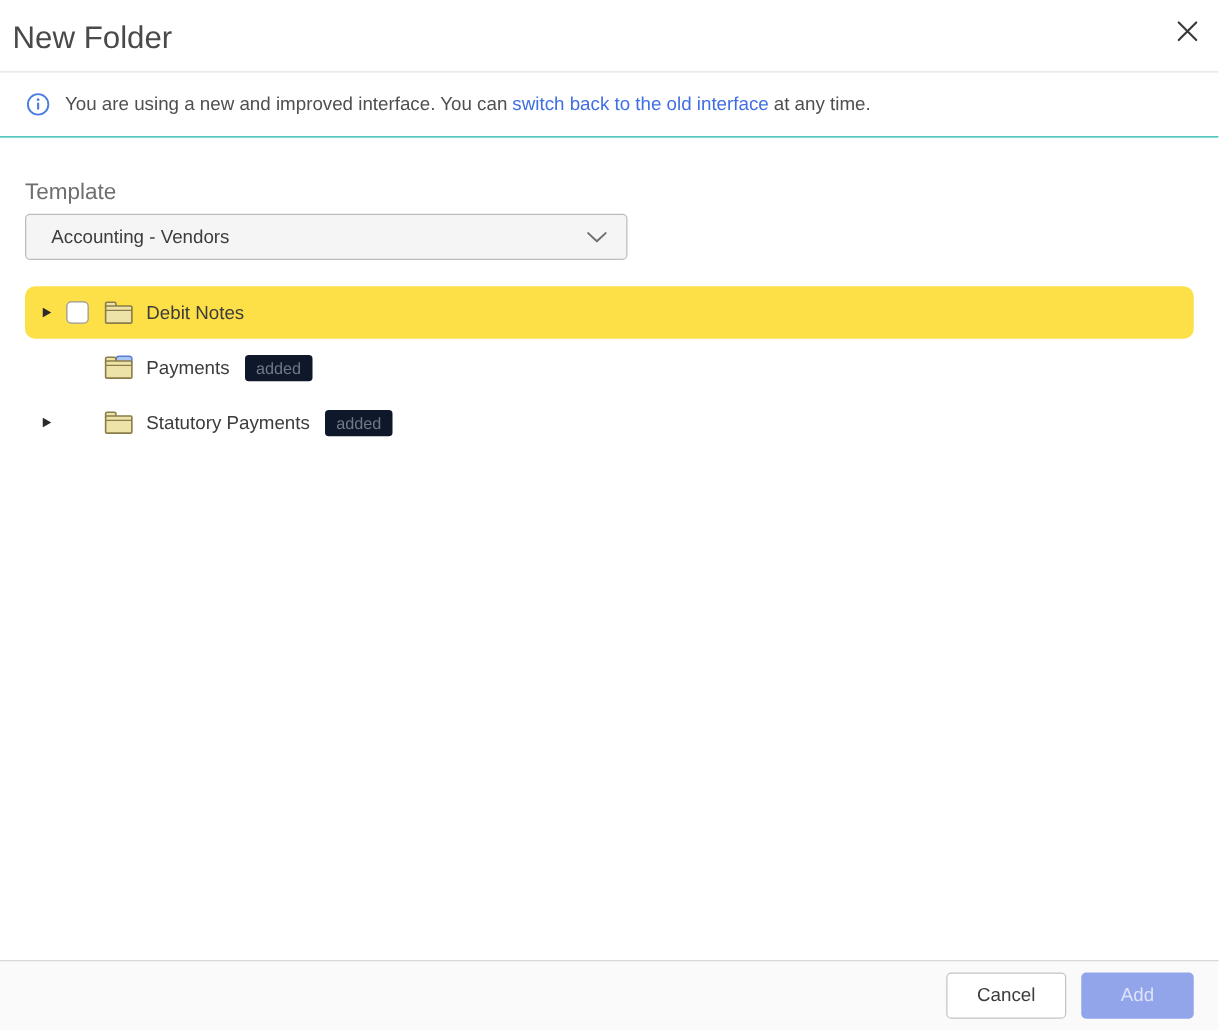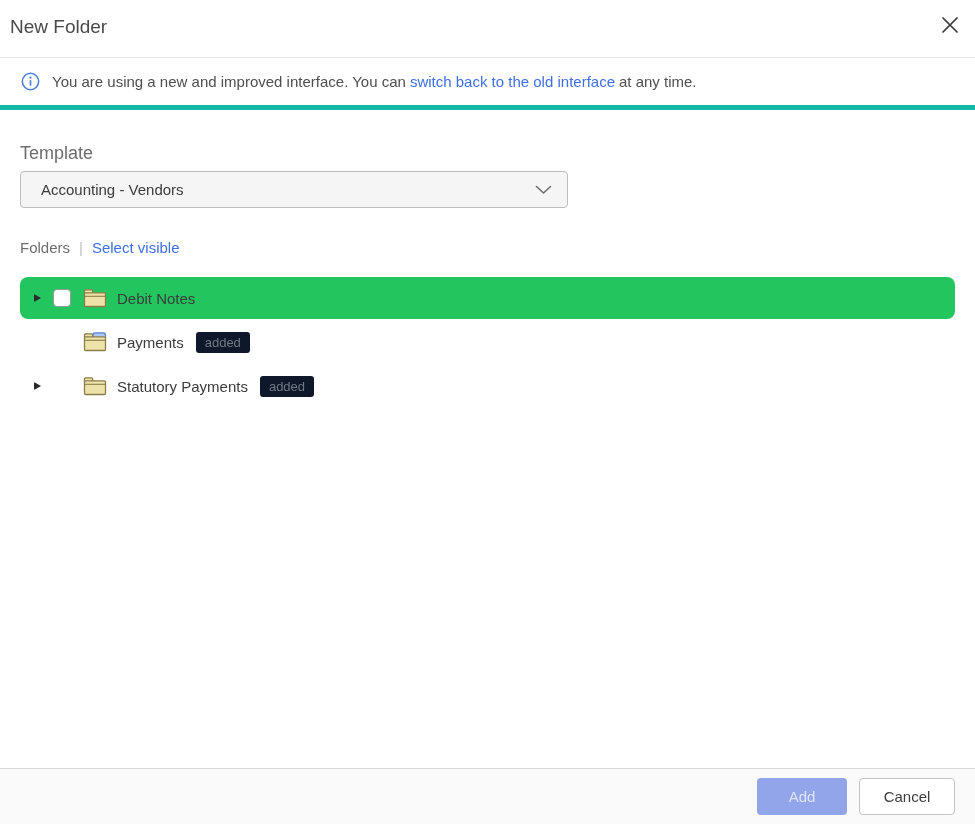--- a/index.html
+++ b/index.html
@@ -1,42 +1,42 @@
 <!DOCTYPE html>
 <html><head>
 <meta charset="utf-8">
 <style>
   * { margin: 0; padding: 0; box-sizing: border-box; }
   html, body { width: 975px; height: 824px; background: #fff; font-family: "Liberation Sans", sans-serif; }
   .dialog { position: relative; width: 975px; height: 824px; background: #fff; overflow: hidden; }
 
   
   .dialog-header { height: 58px; border-bottom: 1px solid #e4e4e4; position: relative; }
-  .dialog-title { position: absolute; left: 10px; top: 16px; font-size: 19px; font-weight: 400; color: #4a4a4a; }
+  .dialog-title { position: absolute; left: 10px; top: 16px; font-size: 25px; font-weight: 400; color: #4a4a4a; }
   .close-btn { position: absolute; top: 12px; right: 12px; width: 26px; height: 26px; background: none; border: none; cursor: pointer; display: flex; align-items: center; justify-content: center; }
 
   
-  .banner { height: 52px; border-bottom: 5px solid #14b8a6; display: flex; align-items: center; padding-left: 21px; font-size: 15px; color: #4f4f4f; }
+  .banner { height: 52px; border-bottom: 1px solid #14b8a6; display: flex; align-items: center; padding-left: 21px; font-size: 15px; color: #4f4f4f; }
   .banner .info-icon { margin-right: 12px; display: flex; }
   .banner-link { color: #3f6fe3; text-decoration: none; margin: 16px 4px; cursor: pointer; }
 
   
   .content { padding: 0 20px; }
   .template-label { margin-top: 33px; font-size: 18px; color: #6e6e6e; }
-  .select-box { margin-top: 7px; width: 548px; height: 37px; background: #f5f5f5; border: 1px solid #bdbdbd; border-radius: 4px; display: flex; align-items: center; justify-content: space-between; padding: 0 15px 0 20px; font-size: 15px; color: #3c3c3c; cursor: pointer; }
+  .select-box { margin-top: 7px; width: 482px; height: 37px; background: #f5f5f5; border: 1px solid #bdbdbd; border-radius: 4px; display: flex; align-items: center; justify-content: space-between; padding: 0 15px 0 20px; font-size: 15px; color: #3c3c3c; cursor: pointer; }
 
   .folders-header { margin-top: 31px; display: flex; align-items: center; gap: 9px; font-size: 15px; }
   .folders-label { color: #6e6e6e; }
   .folders-sep { color: #c2c2c2; }
   .select-visible-link { color: #3f6fe3; text-decoration: none; cursor: pointer; }
 
   
   .tree { margin-top: 21px; }
   .tree-row { height: 42px; display: flex; align-items: center; padding-left: 14px; border-radius: 8px; margin-bottom: 2px; }
-  .tree-row.highlighted { background: #22c55e; }
+  .tree-row.highlighted { background: #fde047; }
   .expander-slot { width: 19px; display: flex; align-items: center; }
   .expander { width: 0; height: 0; border-left: 7px solid #2b2b2b; border-top: 4.5px solid transparent; border-bottom: 4.5px solid transparent; border-radius: 1px; cursor: pointer; }
   .checkbox-slot { width: 30px; display: flex; align-items: center; }
   .checkbox { width: 18px; height: 18px; background: #fff; border: 1px solid #979797; border-radius: 4px; cursor: pointer; }
   .folder-icon { width: 24px; height: 20px; margin-right: 10px; display: flex; }
   .row-label { font-size: 15px; color: #3c3c3c; }
   .badge { margin-left: 12px; background: #0f172a; color: #6f7a85; font-size: 13px; padding: 3px 9px; border-radius: 3px; }
 
   
   .footer { position: absolute; left: 0; right: 0; bottom: 0; height: 56px; background: #fafafa; border-top: 1px solid #d8d8d8; display: flex; align-items: center; justify-content: flex-end; gap: 12px; padding-right: 20px; }
@@ -78,25 +78,20 @@
     <div class="template-label">Template</div>
     <div class="select-box">
       <span>Accounting - Vendors</span>
       <span style="display:flex;">
         <svg width="17" height="10" viewBox="0 0 17 10">
             <path d="M1.5 1.5 L8.5 8 L15.5 1.5" fill="none" stroke="#6e6e6e" stroke-width="1.6" stroke-linecap="round" stroke-linejoin="round"></path>
           </svg>
       </span>
     </div>
 
-    <div class="folders-header">
-      <span class="folders-label">Folders</span>
-      <span class="folders-sep">|</span>
-      <a class="select-visible-link">Select visible</a>
-    </div>
 
     <div class="tree">
 
       <div class="tree-row highlighted">
         <span class="expander-slot">
           <span class="expander"></span>
         </span>
         <span class="checkbox-slot">
           <span class="checkbox"></span>
         </span>
@@ -138,17 +133,17 @@
           </svg>
         </span>
         <span class="row-label">Statutory Payments</span>
         <span class="badge">added</span>
       </div>
 
     </div>
   </div>
 
   <div class="footer">
+    <button class="btn btn-cancel">Cancel</button>
     <button class="btn btn-add">Add</button>
-    <button class="btn btn-cancel">Cancel</button>
   </div>
 
 </div>
 
 </body></html>

